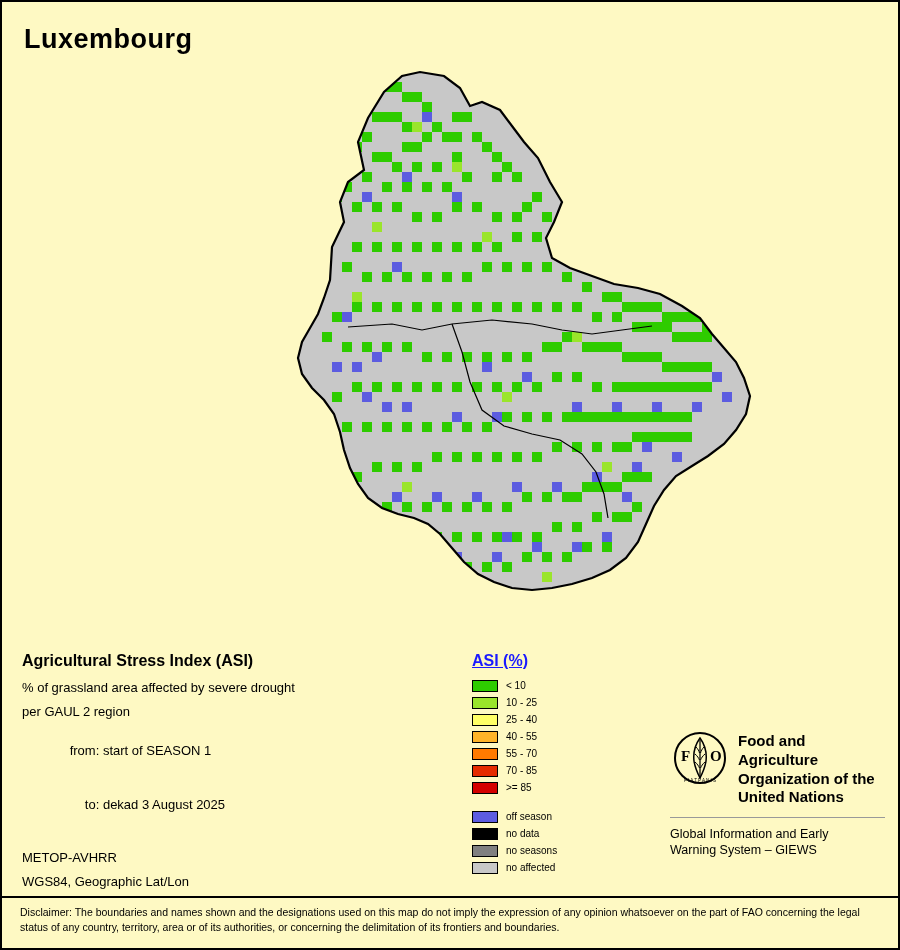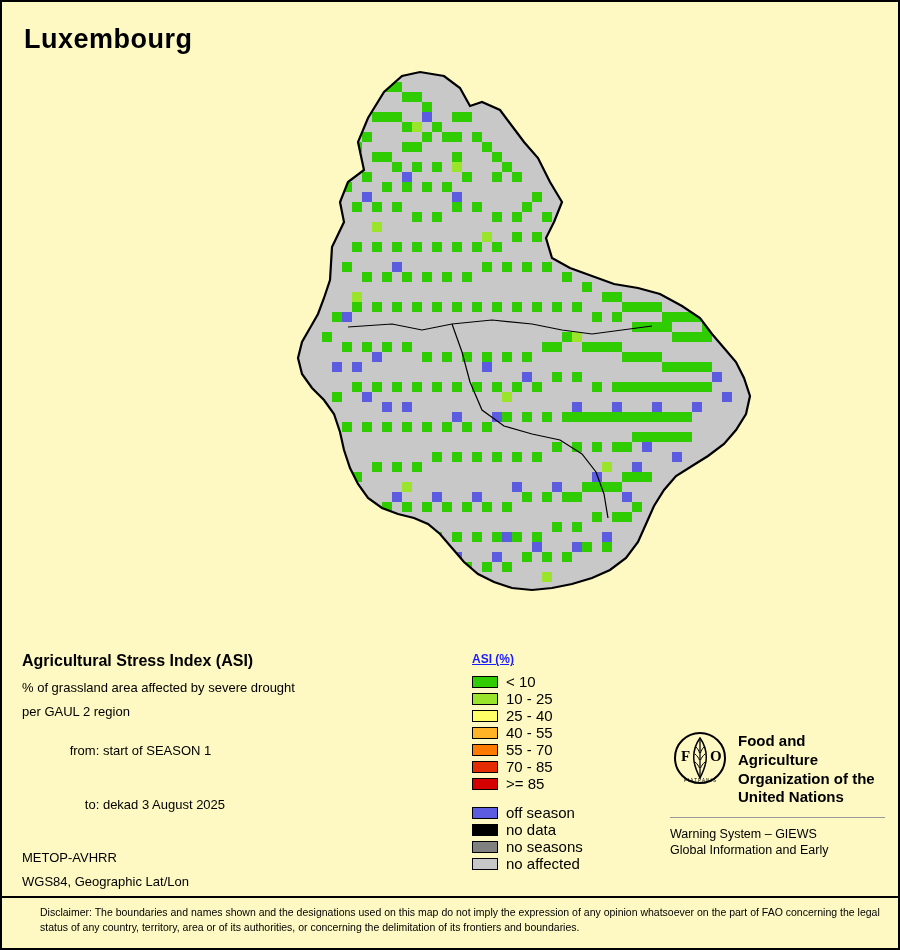--- a/index.html
+++ b/index.html
@@ -67,41 +67,41 @@
     height: 14px;
   }
   
   #asi-legend {
     position: absolute;
     left: 470px;
     top: 650px;
     width: 180px;
   }
   #asi-legend .legend-title {
-    font-size: 12px;
+    font-size: 16px;
     font-weight: bold;
     color: #1a1aff;
     text-decoration: underline;
     margin-bottom: 7px;
   }
   .legend-row {
     display: flex;
     align-items: center;
     height: 17px;
   }
   .legend-swatch {
     width: 26px;
     height: 12px;
     border: 1px solid #000;
     box-sizing: border-box;
     margin-right: 8px;
     flex: none;
   }
   .legend-label {
-    font-size: 15px;
+    font-size: 10px;
     color: #000;
   }
   .legend-spacer {
     height: 12px;
   }
   
   #fao-block {
     position: absolute;
     left: 668px;
     top: 728px;
@@ -141,21 +141,20 @@
     bottom: 0;
     height: 52px;
     border-top: 2px solid #000;
     box-sizing: border-box;
     padding: 7px 18px 0 18px;
   }
   #disclaimer {
     font-size: 10.5px;
     line-height: 1.45;
     color: #000;
-    margin-left: 20px;
   }
 </style>
 </head>
 <body>
 
 <div id="page">
 
   <div id="map-title">Luxembourg</div>
 
   <div id="map-canvas">
@@ -553,22 +552,22 @@
         <text x="60" y="104" font-family="'Liberation Sans', sans-serif" font-size="9" fill="#000" text-anchor="middle">F I A T   P A N I S</text>
       </svg>
       <div id="fao-name">
         <div>Food and Agriculture</div>
         <div>Organization of the</div>
         <div>United Nations</div>
       </div>
     </div>
     <div id="fao-rule"></div>
     <div id="fao-sub">
+      <div>Global Information and Early</div>
       <div>Warning System – GIEWS</div>
-      <div>Global Information and Early</div>
     </div>
   </div>
 
   <div id="disclaimer-wrap">
     <div id="disclaimer">Disclaimer: The boundaries and names shown and the designations used on this map do not imply the expression of any opinion whatsoever on the part of FAO concerning the legal status of any country, territory, area or of its authorities, or concerning the delimitation of its frontiers and boundaries.</div>
   </div>
 
 </div>
 
 </body></html>

